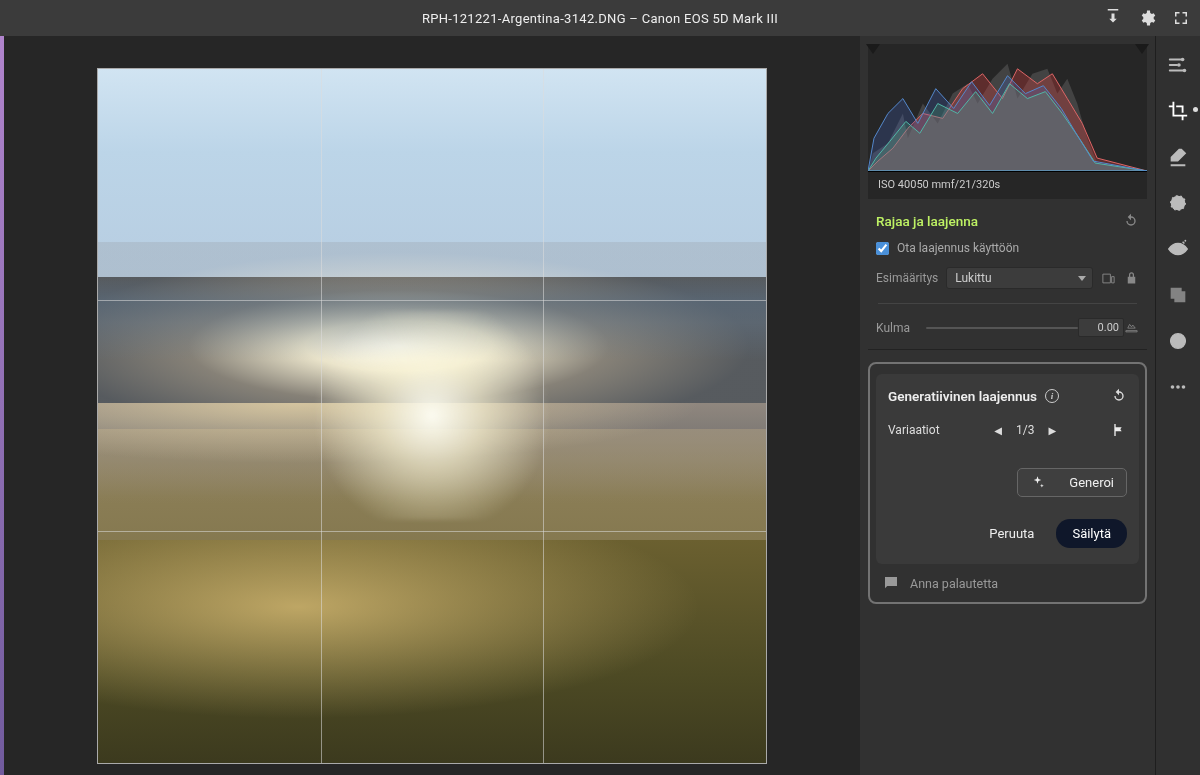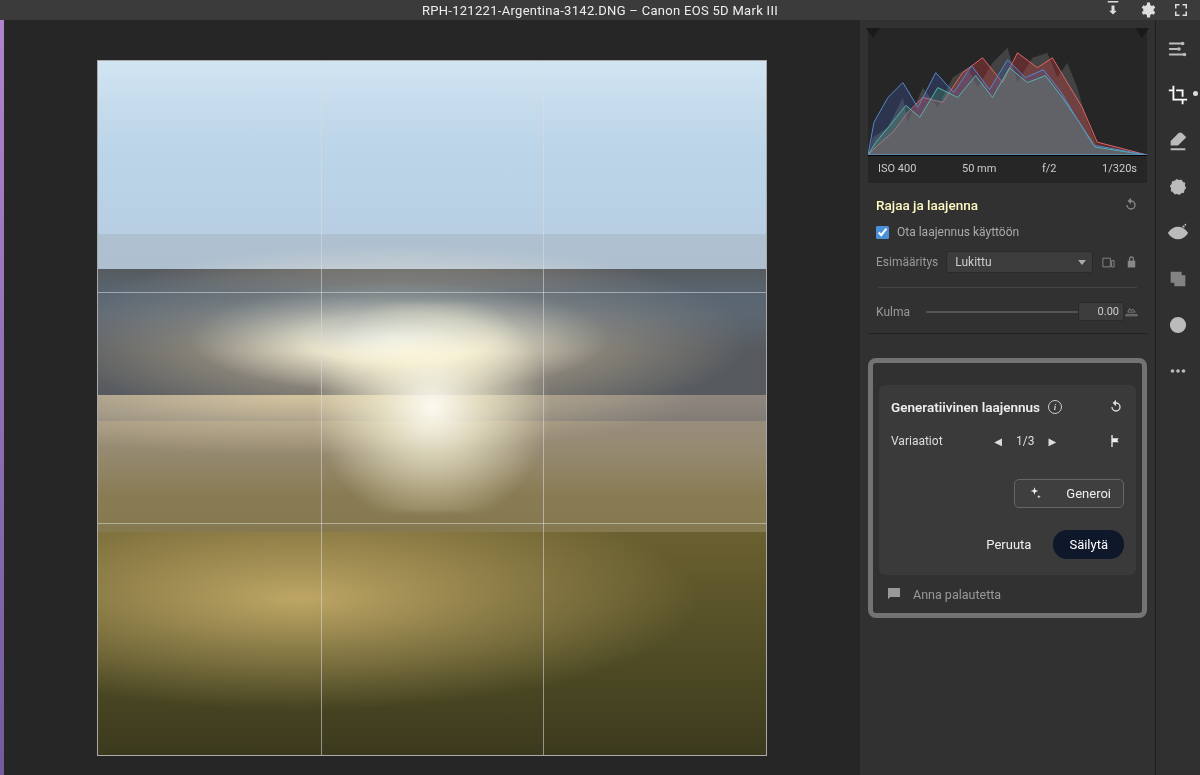--- a/index.html
+++ b/index.html
@@ -1,19 +1,19 @@
 <!DOCTYPE html>
 <html><head>
 <meta charset="utf-8">
 <style>
   * { box-sizing: border-box; margin: 0; padding: 0; font-family: -apple-system, BlinkMacSystemFont, "Segoe UI", Roboto, sans-serif; }
   body { background: #1a1a1a; width: 1200px; height: 775px; overflow: hidden; color: #ccc; display: flex; flex-direction: column; }
   
   
-  .topbar { height: 20px; background: #3b3b3b; display: flex; align-items: center; justify-content: center; position: relative; }
+  .topbar { height: 36px; background: #3b3b3b; display: flex; align-items: center; justify-content: center; position: relative; }
   .topbar .title { font-size: 13px; color: #eee; letter-spacing: .3px; }
   .topbar .right { position: absolute; right: 10px; display: flex; gap: 16px; }
   .topbar .right svg { width: 18px; height: 18px; fill: #ddd; cursor: pointer; }
   
   .main { flex: 1; display: flex; min-height: 0; }
   .left-strip { width: 4px; background: linear-gradient(#b084cc,#715b9d); }
   
   
   .canvas { flex: 1; display: flex; align-items: center; justify-content: center; background: #262626; }
   .photo-frame { position: relative; width: 670px; height: 696px; border: 1px solid #aaa; margin-top: 20px;}
@@ -32,49 +32,49 @@
   .grid .v { position:absolute; top:0; bottom:0; width:1px; background: rgba(220,220,220,.55); }
   
   
   .sidepanel { width: 295px; background: #313131; display: flex; flex-direction: column; }
   
   .histo-wrap { padding: 8px 8px 2px; }
   .histo { height: 128px; position: relative; background: #262626; border-bottom:1px solid #000; }
   .histo svg { width:100%; height:100%; }
   .clip-l, .clip-r { position:absolute; top:0; width:0;height:0; border-left:7px solid transparent; border-right:7px solid transparent; border-top:10px solid #1a1a1a; }
   .clip-l { left:-2px; } .clip-r { right:-2px; }
-  .metabar { display:flex; justify-content: space-between; font-size:11px; color:#ccc; padding:6px 10px 8px; background:#262626; }
+  .metabar { display:flex; justify-content: flex-start; font-size:11px; color:#ccc; padding:6px 10px 8px; background:#262626; }
   
   .panel-scroll { flex:1; overflow-y:auto; padding: 0 8px 0 8px; }
   .panel-scroll::-webkit-scrollbar { width: 6px; }
   .panel-scroll::-webkit-scrollbar-thumb { background:#555; border-radius:3px; }
   
   .section { padding: 12px 8px; border-bottom: 1px solid #222; }
   .sec-head { display:flex; justify-content: space-between; align-items:center; margin-bottom:12px; }
-  .sec-title { font-size:13.5px; color:#fef9c3; font-weight:500; }
+  .sec-title { font-size:13.5px; color:#bef264; font-weight:500; }
   .reset-ico { width:16px; height:16px; fill:#888; cursor:pointer; }
   
   .row { display:flex; align-items:center; gap:8px; margin-bottom:12px; font-size:12px; color:#aaa; }
   .row input[type=checkbox] { accent-color:#4a90d9; width:13px; height:13px; }
   
   .preset-row { display:flex; align-items:center; gap:8px; font-size:12px; color:#9a9a9a; }
   .preset-row .lbl { flex: 0 0 auto; text-align: center; }
   .select { flex:1; background:#3c3c3c; border:1px solid #2a2a2a; border-radius:3px; padding:3px 22px 3px 8px; color:#ccc; font-size:12px; position:relative; cursor:pointer;}
   .select::after { content:""; position:absolute; right:6px; top:50%; margin-top:-2px; border-left:4px solid transparent;border-right:4px solid transparent;border-top:5px solid #aaa; }
   .mini-ico { width:15px; height:15px; fill:#888; cursor:pointer; }
   
   .divider { height:1px; background:#444; margin: 14px 2px 14px; }
   
   .angle-row { display:flex; align-items:center; font-size:12px; color:#9a9a9a; }
   .angle-row .lbl { flex:0 0 50px; }
   .slider-track { flex:1; height:2px; background:#555; border-radius:1px; }
   .num-in { width:46px; background:#3c3c3c; border:1px solid #2a2a2a; color:#ccc; font-size:11px; text-align:right; padding:2px 4px; border-radius:2px;}
   
   
-  .hl-wrap { margin-top:24px; border:5px solid #737373; border-radius:8px; padding:22px 6px 8px; }
+  .hl-wrap { margin-top:12px; border:2px solid #737373; border-radius:8px; padding:10px 6px 8px; }
   .gen-card { background:#3a3a3a; border-radius:6px; padding:14px 12px 16px; }
   .gen-head { display:flex; justify-content:space-between; align-items:center; margin-bottom:18px; }
   .gen-title { font-size:13.5px; color:#eee; font-weight:600; display:flex; align-items:center; gap:8px;}
   .info-ico { display:inline-flex; width:14px;height:14px; border:1.2px solid #ccc; border-radius:50%; align-items:center; justify-content:center; font-size:9px; color:#ccc; font-style: italic; font-family: Georgia, serif;}
   .var-row { display:flex; align-items:center; justify-content:space-between; font-size:12px; color:#ddd; margin-bottom: 30px;}
   .var-nav { display:flex; align-items:center; gap:14px; }
   .arrow { font-size:10px; color:#ddd; cursor:pointer;}
   .flag { width:16px; height:16px; fill:#eee; cursor:pointer;}
   .gen-btn { margin-left:auto; display:flex; align-items:center; gap:24px; background:#3f3f3f; border:1px solid #666; border-radius:5px; padding:6px 12px; font-size:13px; color:#eee; cursor:pointer; width:max-content;}
   .gen-actions { display:flex; justify-content:flex-end; gap:22px; align-items:center; margin-top:22px; }

